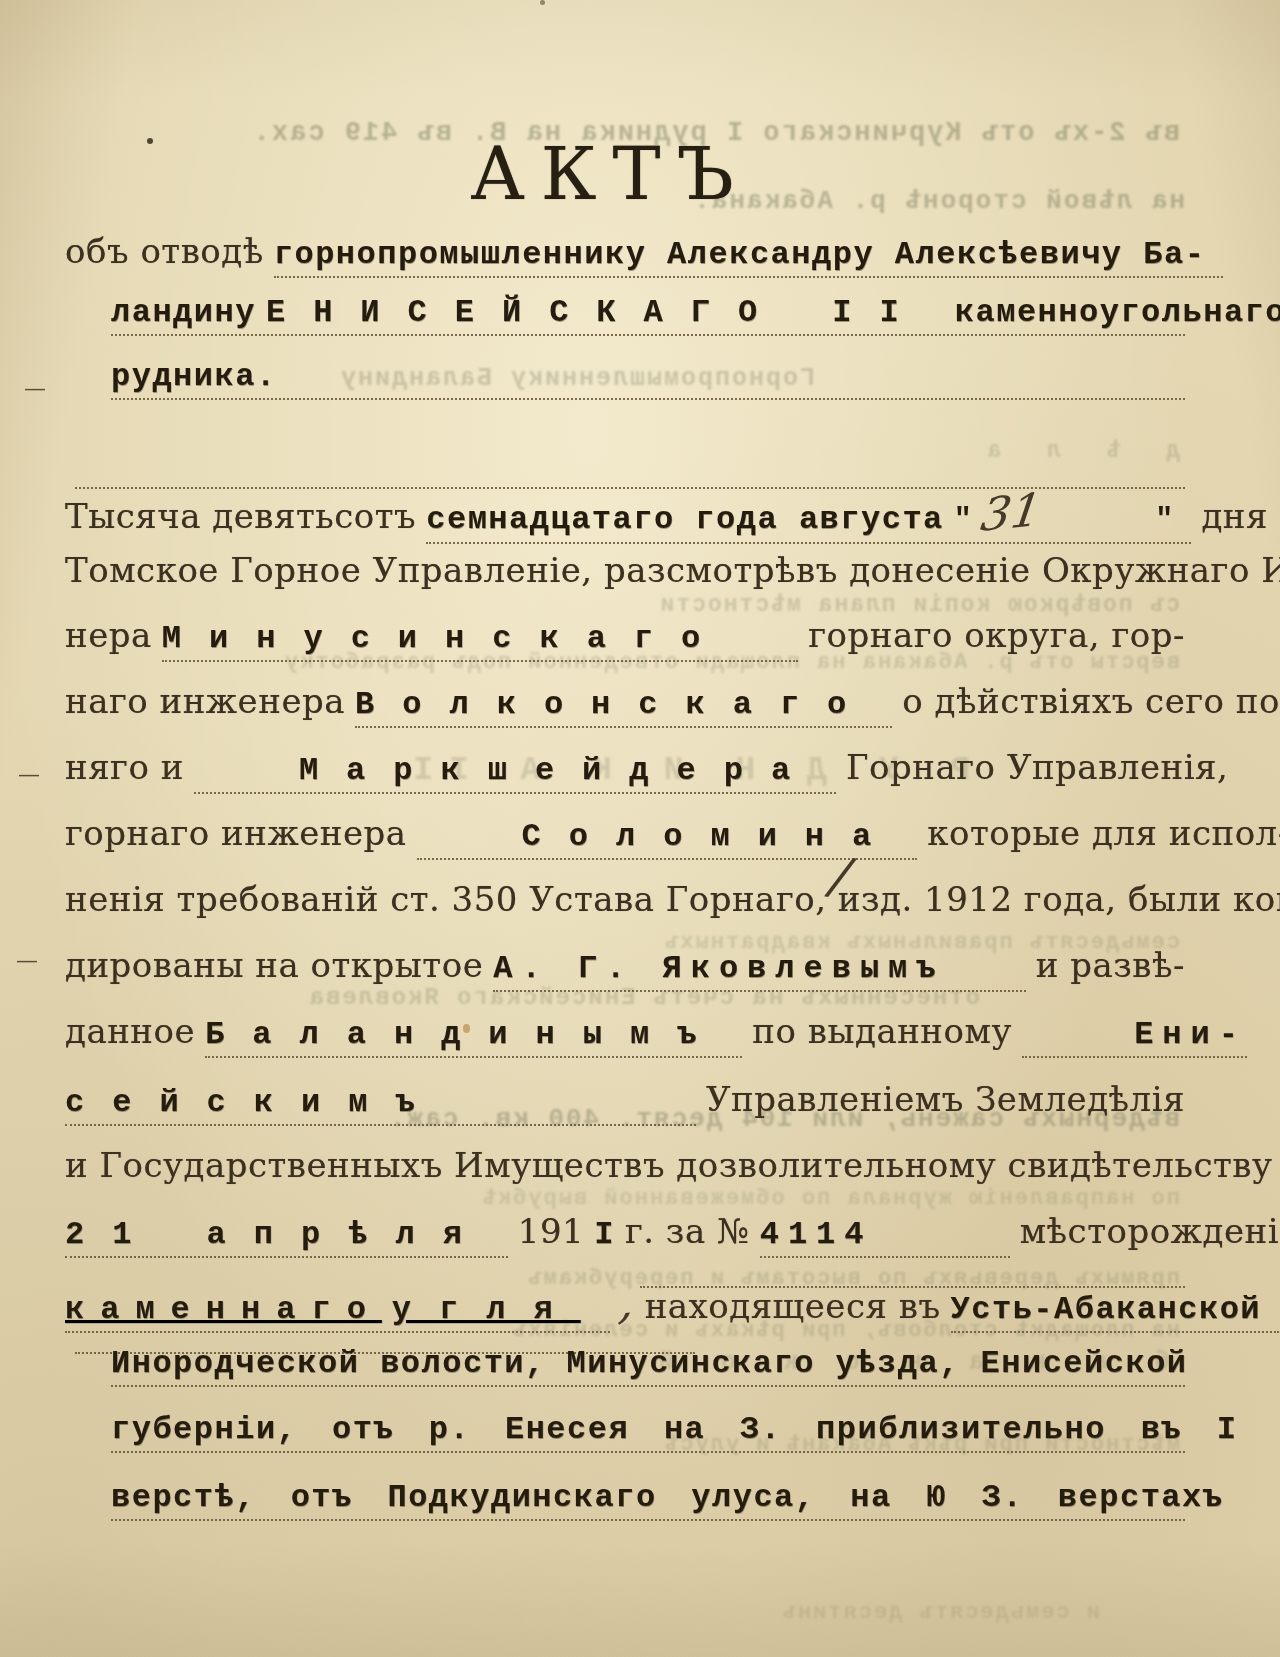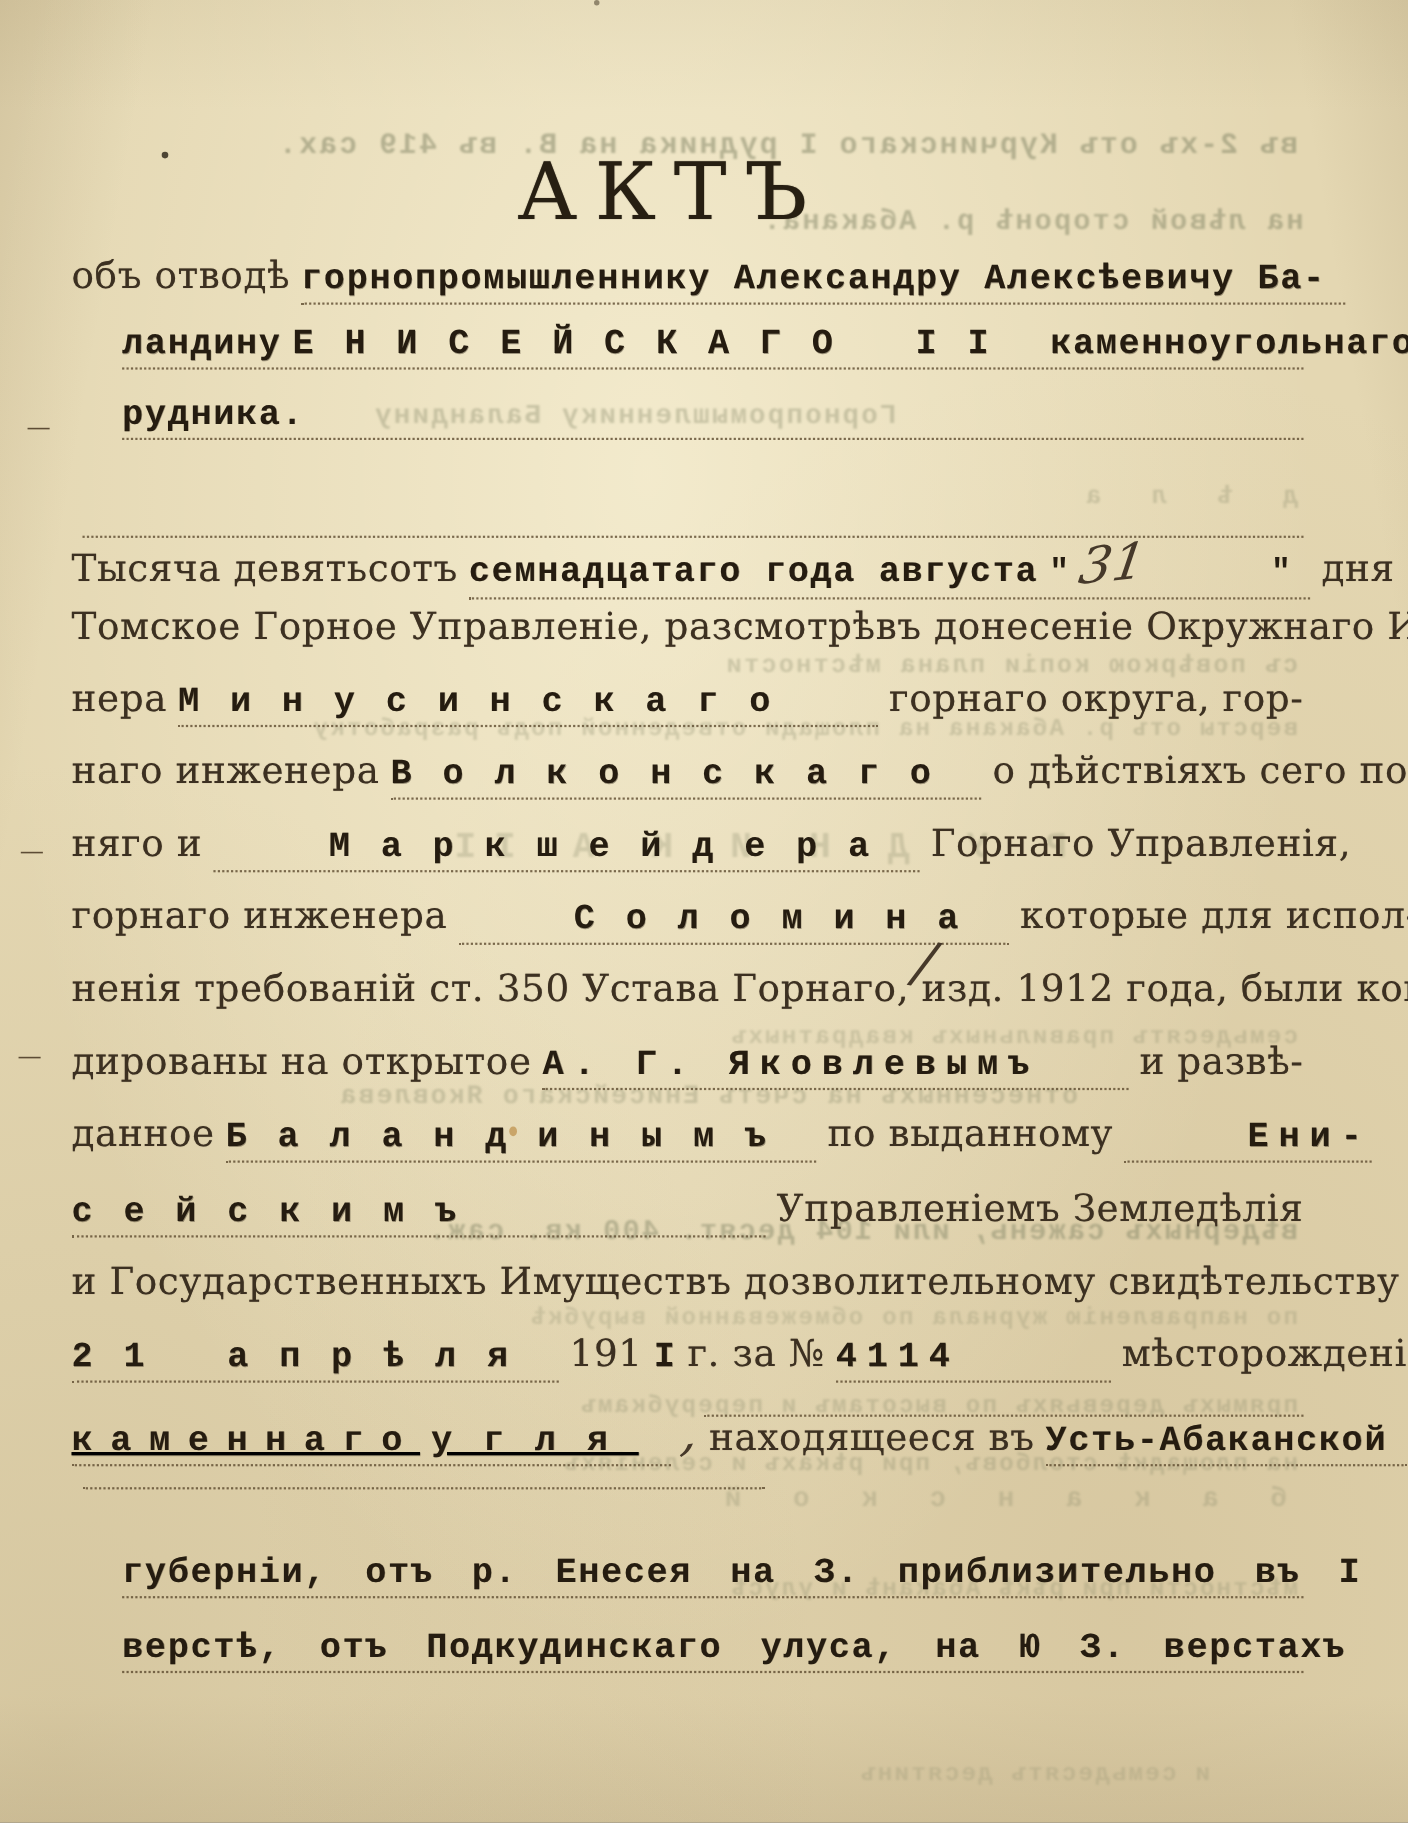--- a/index.html
+++ b/index.html
@@ -248,20 +248,24 @@
     <span class="hand">,</span>
     <span class="print">находящееся въ</span>
     <span class="ugroup grow">
       <span class="typed">Усть-Абаканской</span>
       <span class="sp"></span>
     </span>
   </div>
 
   <div class="dotline d3"></div>
 
+  <div class="line lQ uline">
+    <span class="typed">Инородческой волости, Минусинскаго уѣзда, Енисейской</span>
+    <span class="sp"></span>
+  </div>
 
   <div class="line lR uline">
     <span class="typed wsp">губерніи, отъ р. Енесея на З. приблизительно въ I</span>
     <span class="sp"></span>
   </div>
 
   <div class="line lS uline">
     <span class="typed wsp">верстѣ, отъ Подкудинскаго улуса, на Ю З. верстахъ</span>
     <span class="sp"></span>
   </div>

